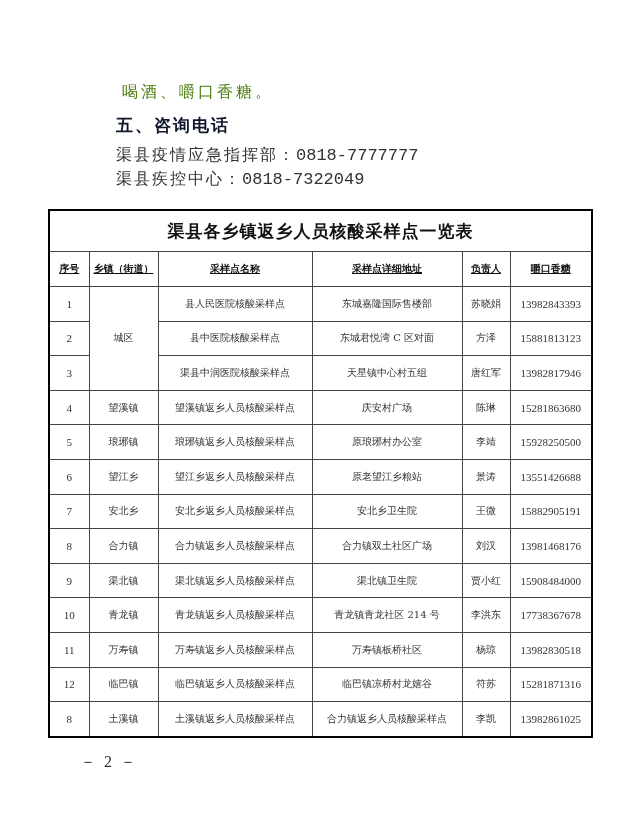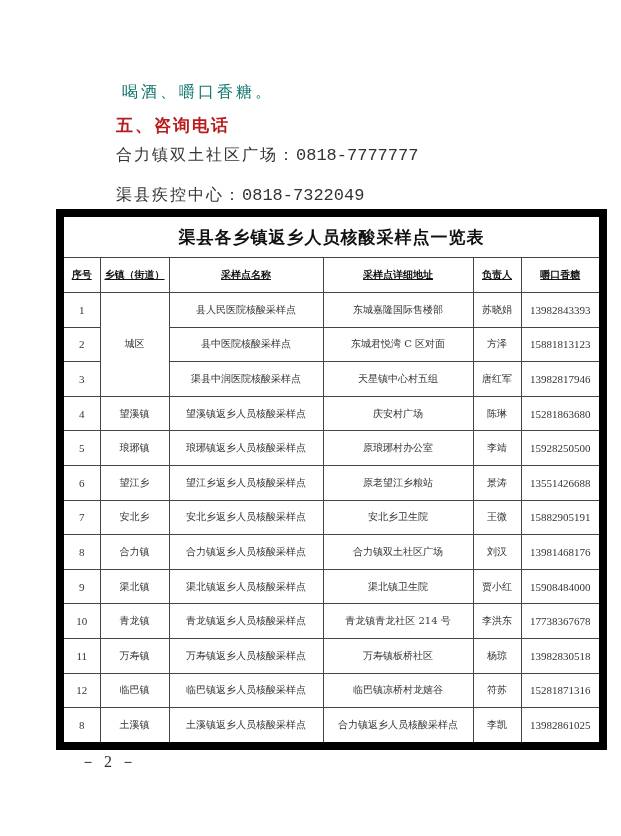--- a/index.html
+++ b/index.html
@@ -1,46 +1,46 @@
 <!DOCTYPE html>
 <html><head>
 <meta charset="utf-8">
 <style>
   html, body { margin: 0; padding: 0; background: #ffffff; }
   body { width: 621px; height: 836px; position: relative; overflow: hidden;
          font-family: "DejaVu Serif", "Liberation Serif", serif; color: #1a1a1a; }
   .line { position: absolute; white-space: nowrap; }
-  .p1 { left: 82px; top: 82px; font-size: 16px; letter-spacing: 3px; color: #0f766e; padding-left: 40px; }
+  .p1 { left: 82px; top: 82px; font-size: 16px; letter-spacing: 3px; color: #4d7c0f; padding-left: 40px; }
   .h5 { left: 116px; top: 114px; font-size: 17px; font-weight: bold; letter-spacing: 2px;
-        font-family: Liberation Mono, monospace; color: #b91c1c; }
+        font-family: Liberation Mono, monospace; color: #0f172a; }
   .c1 { left: 116px; top: 145px; font-size: 16px; letter-spacing: 2px; color: #333; }
-  .c2 { left: 116px; top: 185px; font-size: 16px; letter-spacing: 2px; color: #333; }
+  .c2 { left: 116px; top: 169px; font-size: 16px; letter-spacing: 2px; color: #333; }
   .num { font-family: Liberation Mono, monospace; letter-spacing: 0; font-size: 17px; }
 
-  table.sheet { position: absolute; left: 56px; top: 209px; width: 543px;
+  table.sheet { position: absolute; left: 48px; top: 209px; width: 543px;
                 border-collapse: collapse; table-layout: fixed;
-                border: 8px solid #000000; padding-left: 16px; }
+                border: 2px solid #000000; padding-left: 16px; }
   table.sheet td, table.sheet th { border: 1px solid #444; text-align: center;
        vertical-align: middle; padding: 0; overflow: hidden; white-space: nowrap; }
   .title-row td { height: 40px; font-size: 17px; font-weight: bold;
        font-family: "DejaVu Sans", "Liberation Sans", sans-serif; letter-spacing: 1px; color: #111; }
   .head-row th { height: 34px; font-size: 10px; font-weight: bold;
        font-family: "DejaVu Sans", "Liberation Sans", sans-serif; color: #111; text-decoration: underline; }
   .data-row td { height: 33.6px; font-size: 10px; color: #333; }
   td.phone, td.idx { font-family: "Liberation Serif", serif; font-size: 11px; }
   .page-no { left: 80px; top: 752px; font-size: 16px; color: #333;
              font-family: "Liberation Serif", serif; letter-spacing: 2px; }
 </style>
 </head>
 <body>
 
 <div class="line p1">喝酒、嚼口香糖。</div>
 <div class="line h5">五、咨询电话</div>
 <div class="line c1">
-  <span>合力镇双土社区广场：</span><span class="num">0818-7777777</span>
+  <span>渠县疫情应急指挥部：</span><span class="num">0818-7777777</span>
 </div>
 <div class="line c2">
   <span>渠县疾控中心：</span><span class="num">0818-7322049</span>
 </div>
 
 <table class="sheet">
   <colgroup>
     <col style="width:40px">
       <col style="width:69px">
       <col style="width:154px">

